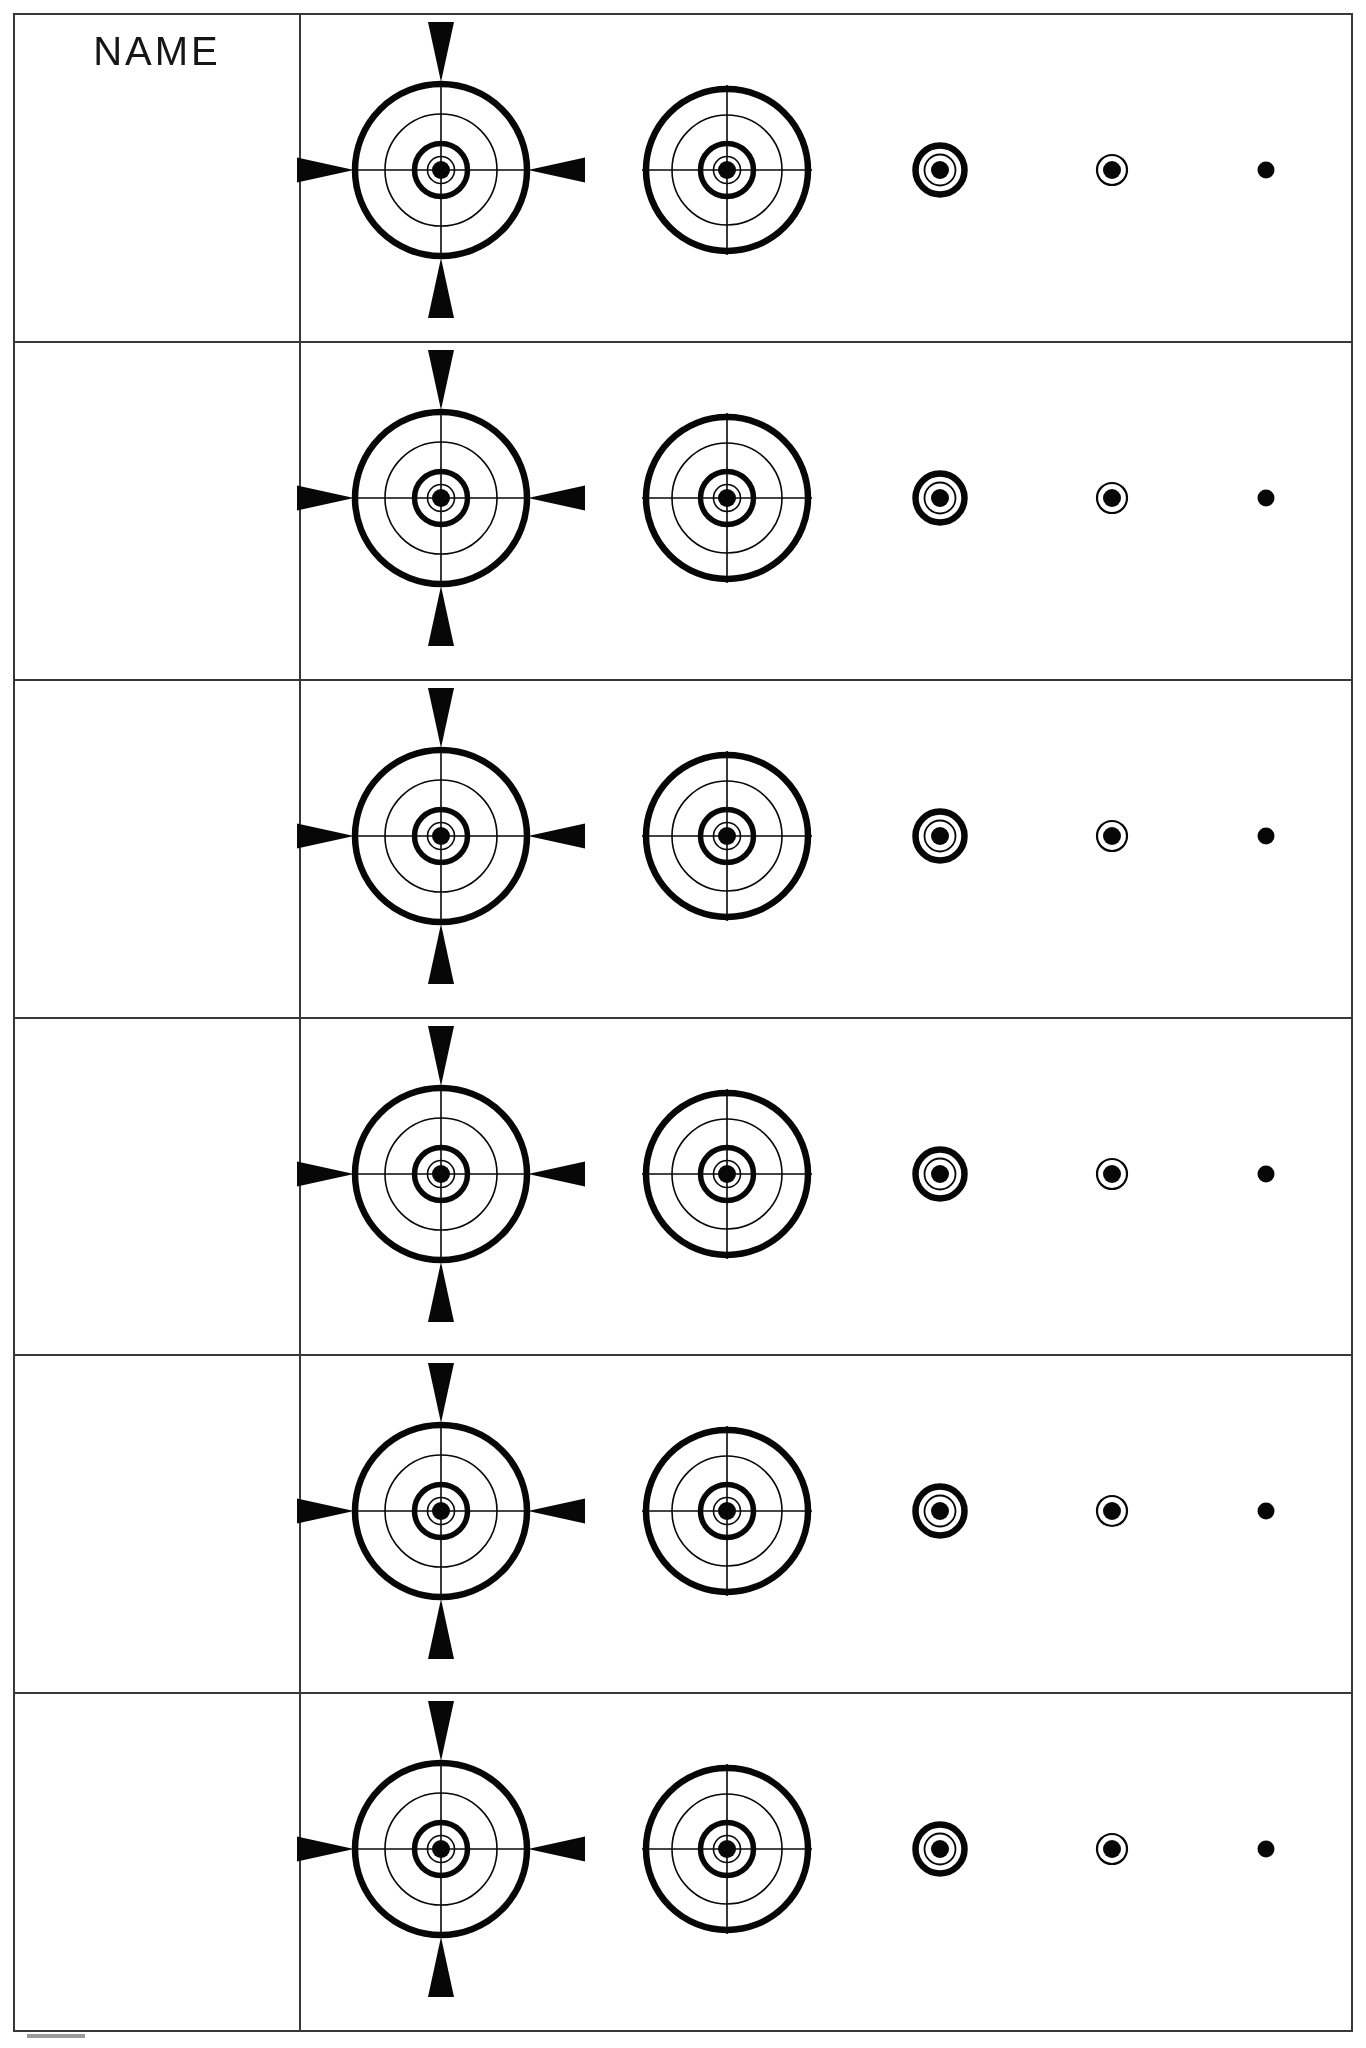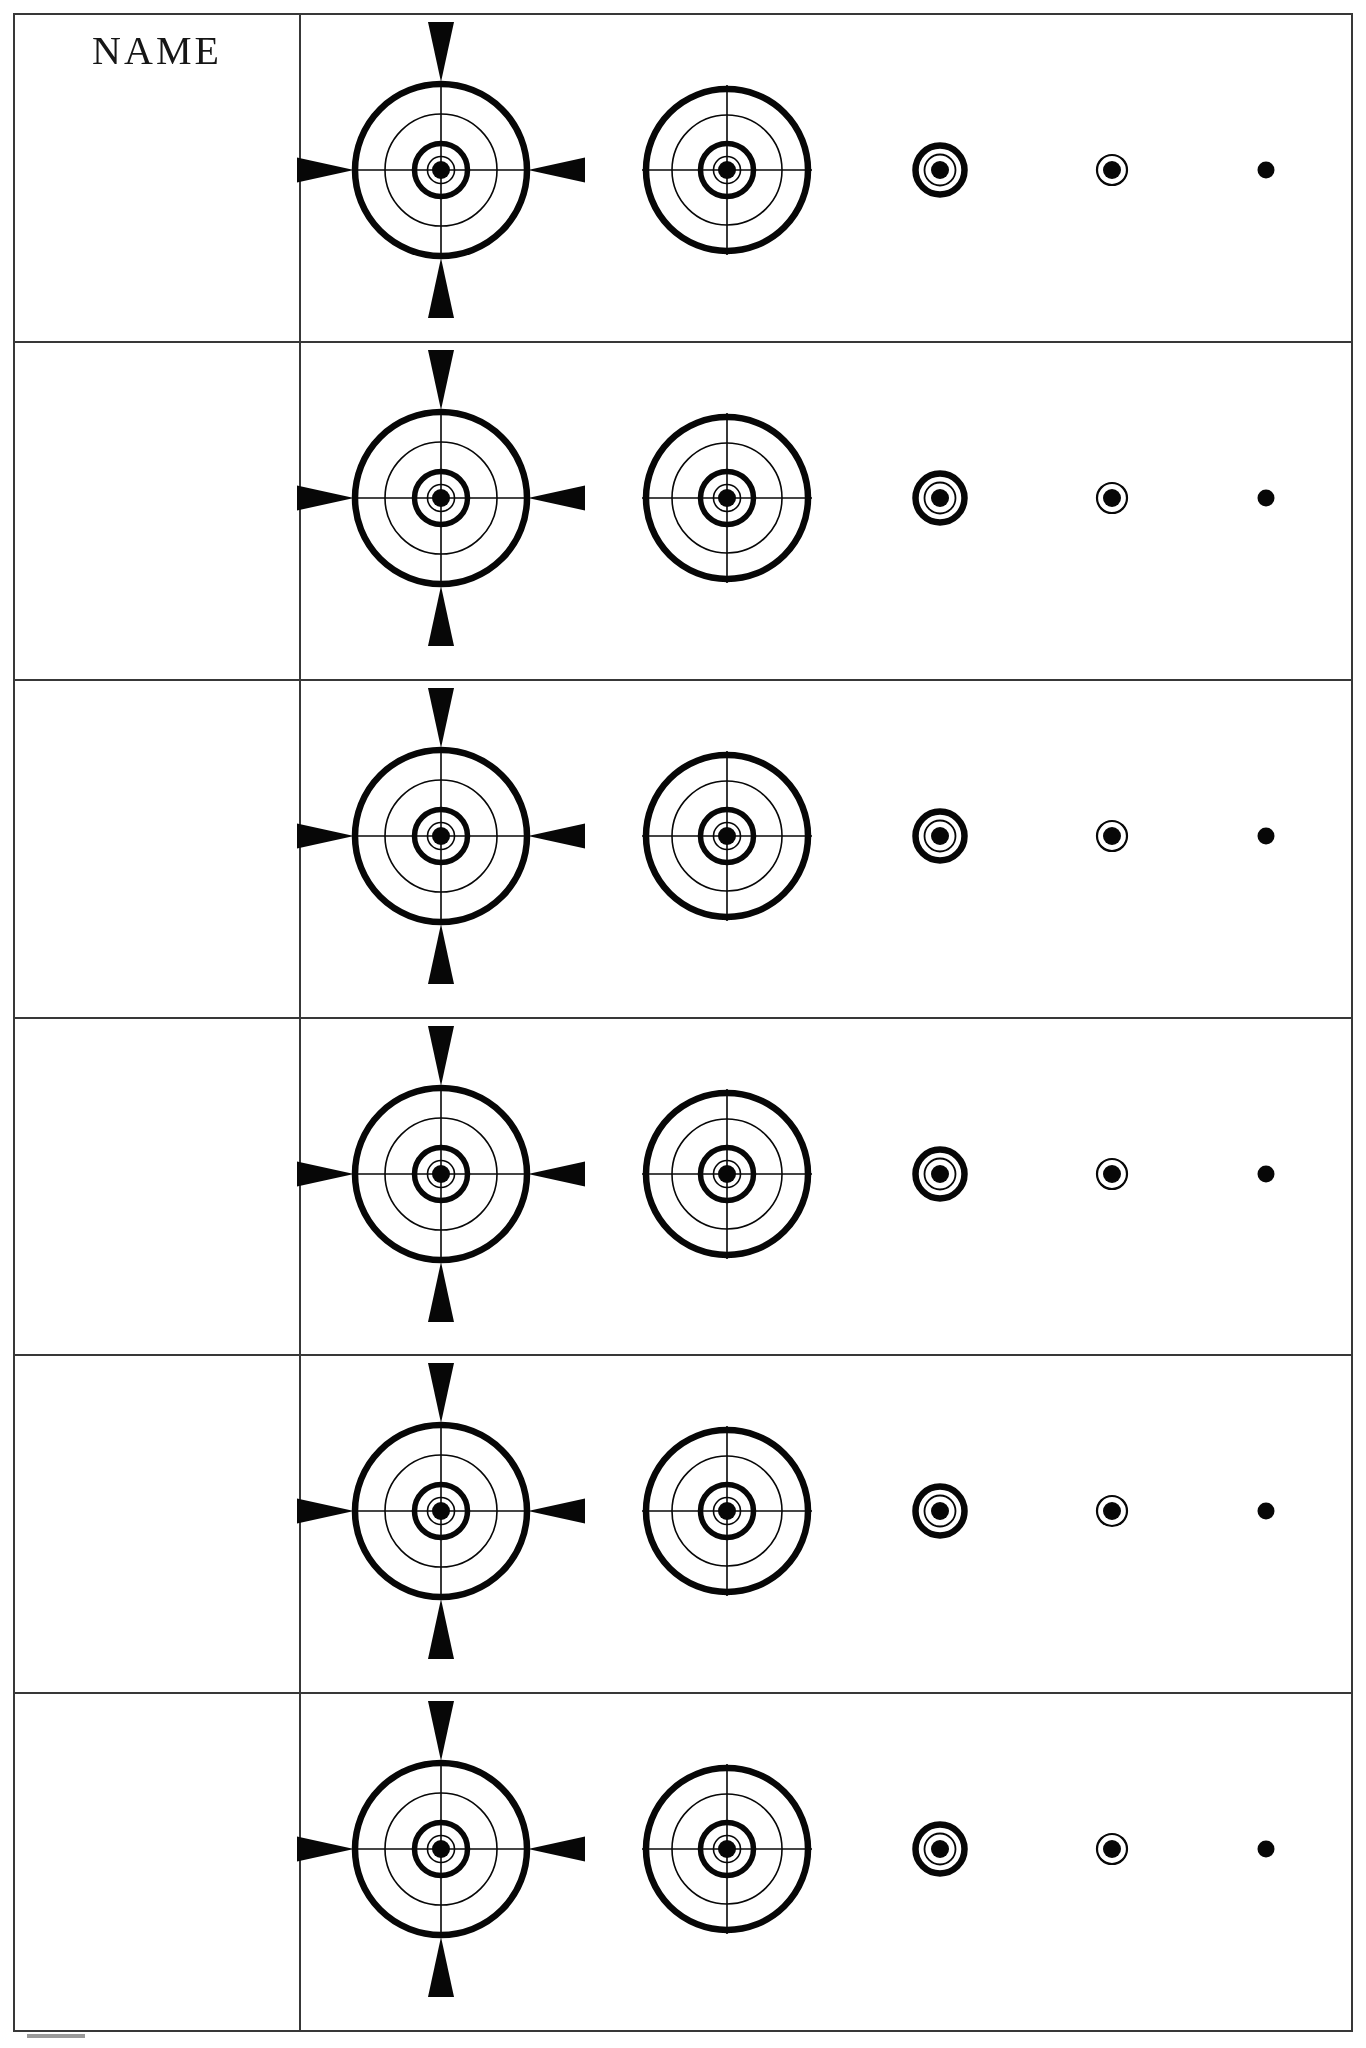--- a/index.html
+++ b/index.html
@@ -2,21 +2,21 @@
 <html><head>
 <meta charset="utf-8">
 <style>
   * { margin: 0; padding: 0; box-sizing: border-box; }
   html, body { background: #ffffff; }
   .page {
     position: relative;
     width: 1366px;
     height: 2048px;
     background: #ffffff;
-    font-family: Liberation Serif, serif;
+    font-family: Liberation Sans, sans-serif;
     overflow: hidden;
     padding-left: 48px;
   }
   .sheet {
     position: absolute;
     left: 13px;
     top: 13px;
     width: 1340px;
     height: 2019px;
     border: 2px solid #383838;

